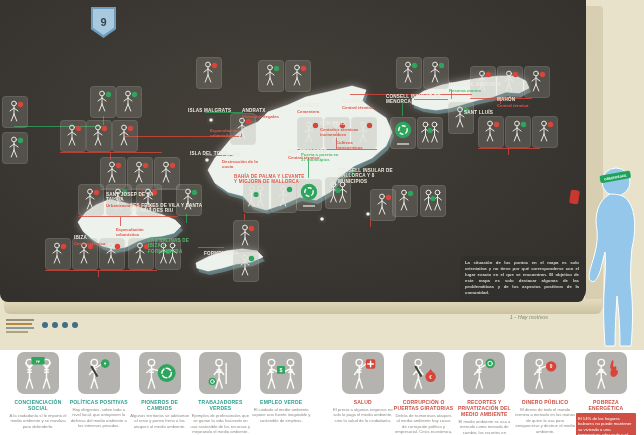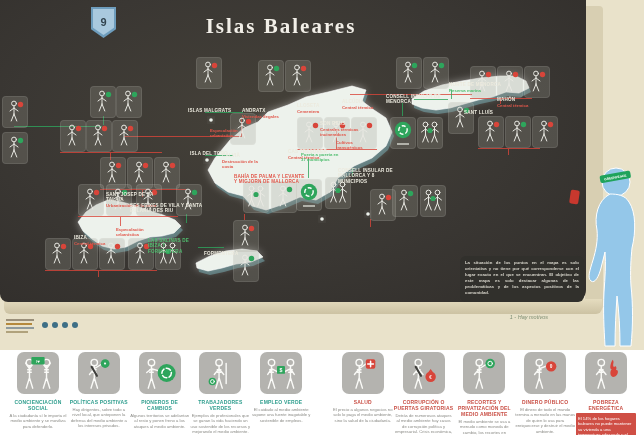--- a/index.html
+++ b/index.html
@@ -530,21 +530,20 @@
           </div>
         </div>
       <div class="note">La situación de los puntos en el mapa es solo orientativa y no tiene por qué corresponderse con el lugar exacto en el que se encuentran. El objetivo de este mapa es solo destacar algunas de las problemáticas y de los aspectos positivos de la comunidad.</div>
     </div>
 
     <div class="badge">
       <div class="badge-inner">9</div>
     </div>
 
     <div class="titles">
-      <div class="title2">Islas Baleares</div>
     </div>
 
     <div class="menu-lines">
       <div style="background:#9a8f7a;width:28px;"></div>
       <div style="background:#b5893c;width:26px;"></div>
       <div style="background:#8f9a9c;width:28px;"></div>
       <div style="background:#b0a27c;width:22px;"></div>
     </div>
     <div class="pager">
       <span></span>

